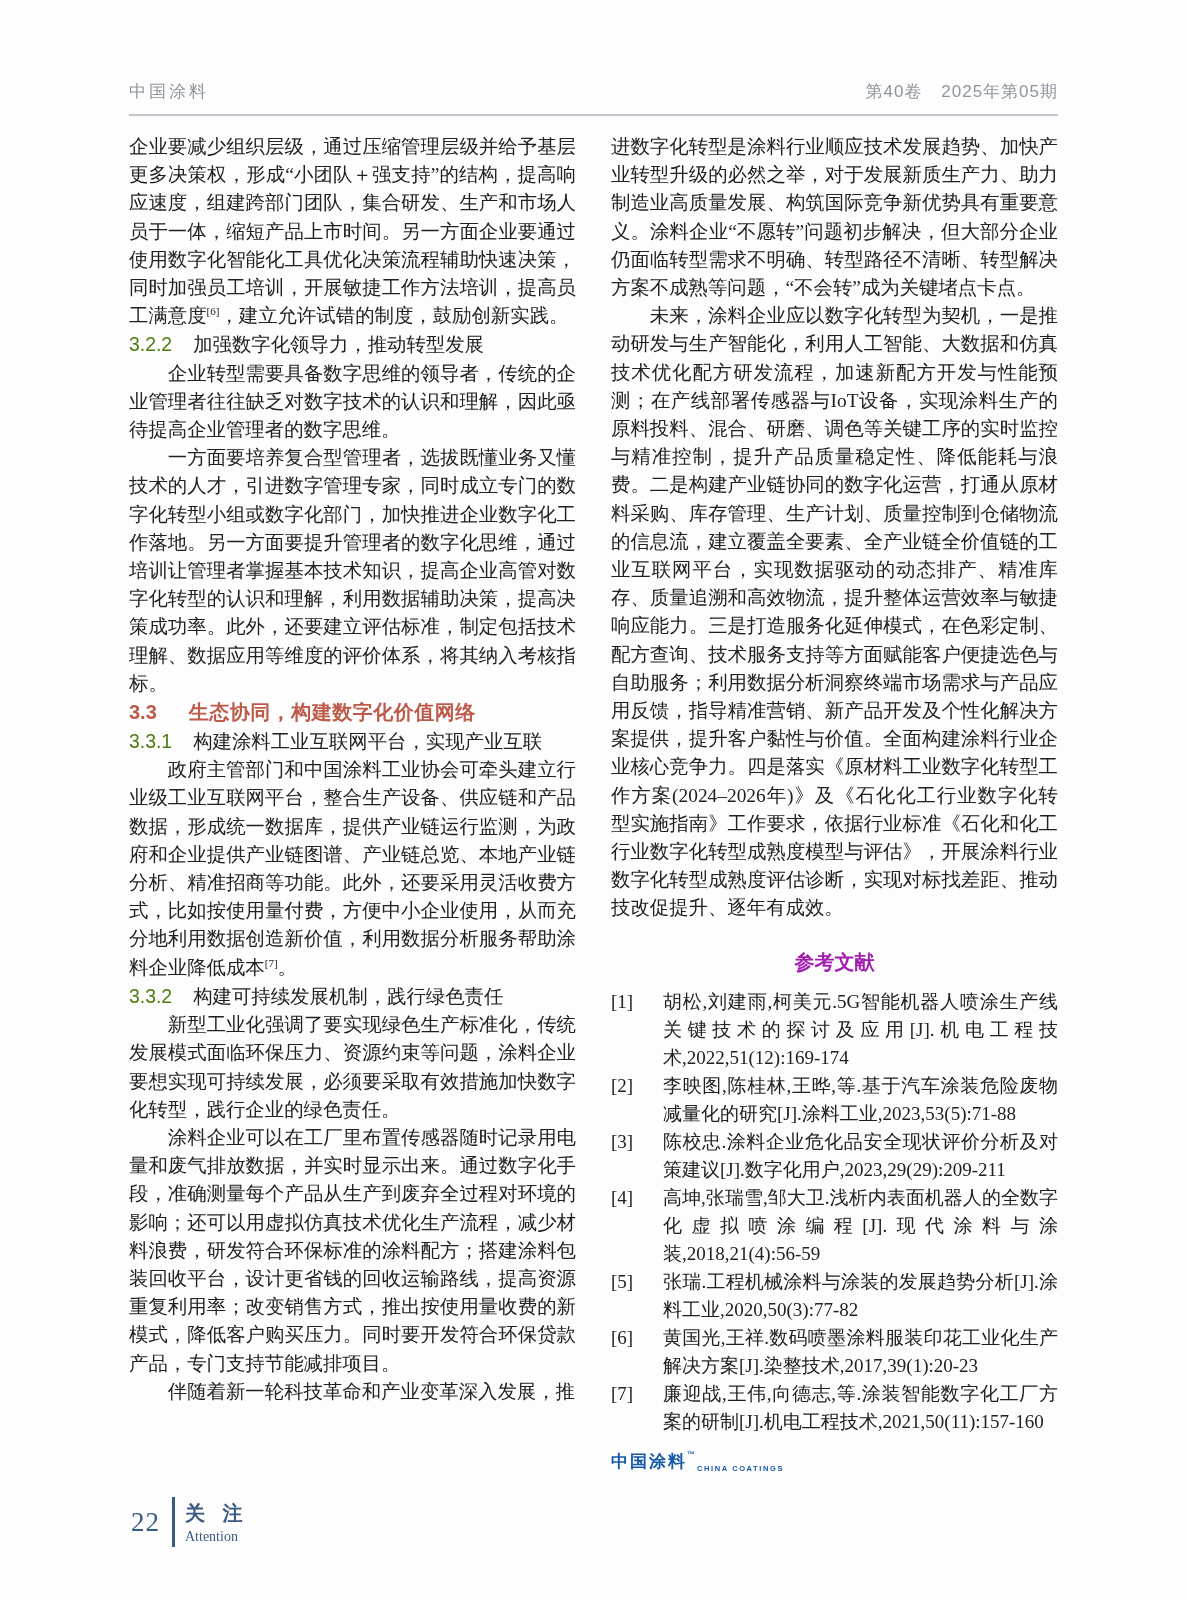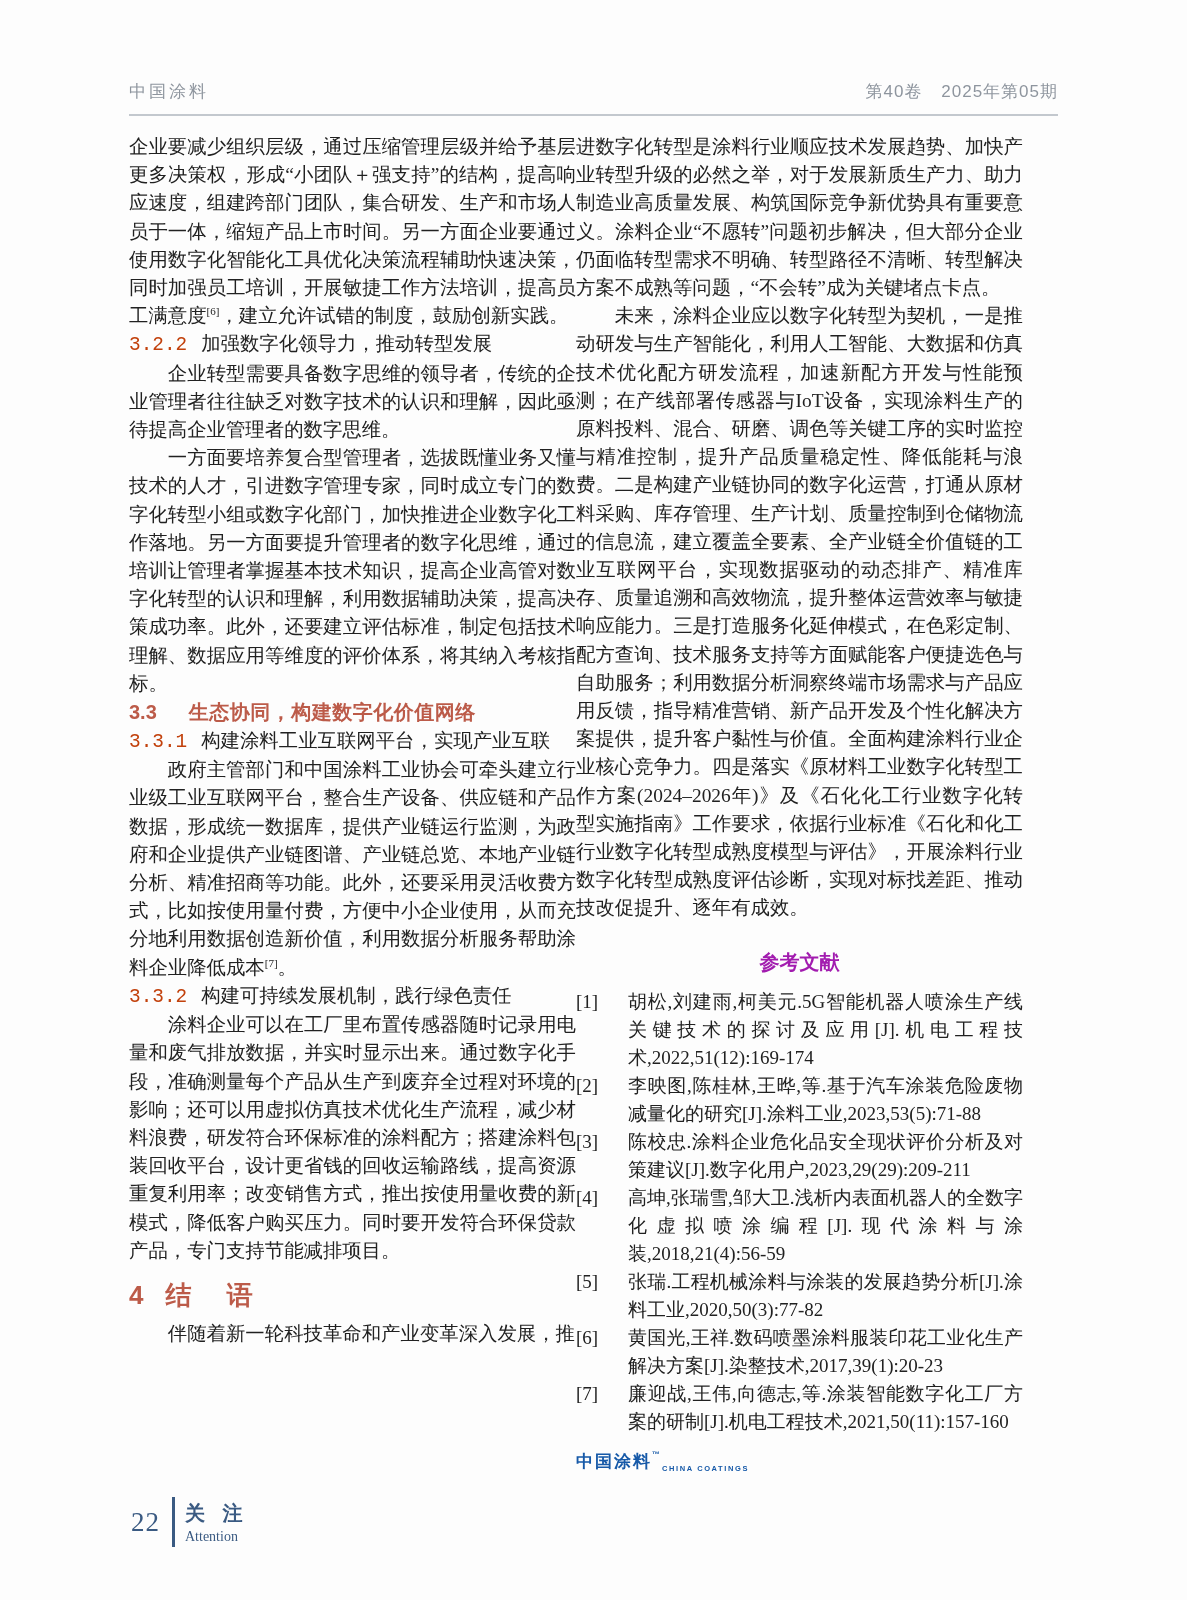--- a/index.html
+++ b/index.html
@@ -17,32 +17,32 @@
     display:flex; justify-content:space-between; align-items:flex-end;
     padding-bottom:11px; border-bottom:2px solid #c3c8ce;
     font-family:"Liberation Sans","DejaVu Sans",sans-serif;
     color:#8e959e; font-size:17px;
   }
   .page-header .journal{ letter-spacing:3px; }
   .page-header .issue span{ margin-left:14px; letter-spacing:1px; }
   
   .columns{
     position:absolute; top:133px; left:129px; width:929px;
-    display:flex; 
+    display:flex; gap:35px;
   }
   .col{ width:447px; }
   p.body{
     font-size:19.4px; line-height:28.2px; text-align:justify;
     text-justify:inter-character;
   }
   p.indent{ text-indent:2em; }
   sup.fnote{ font-size:11px; vertical-align:super; line-height:0; }
   
   .h3line{ font-size:19.4px; line-height:28.2px; }
-  .h3line .num{ color:#c2410c; font-family:Liberation Mono, monospace; margin-right:14px; }
+  .h3line .num{ color:#4d7c0f; font-family:Liberation Sans, sans-serif; margin-right:21px; }
   .h2line{ font-size:20px; line-height:29px; font-weight:bold; color:#bc5b49; }
   .h2line .num{ font-family:"Liberation Sans","DejaVu Sans",sans-serif; margin-right:32px; }
   .h2line .ttl{ font-family:"Liberation Sans","DejaVu Sans",sans-serif; letter-spacing:0.5px; }
   .h1line{ margin:14px 0 9px 0; font-size:26px; line-height:32px; font-weight:bold; color:#bc5b49;
            font-family:"Liberation Sans","DejaVu Sans",sans-serif; }
   .h1line .num{ margin-right:22px; }
   .h1line .ttl{ letter-spacing:14px; }
   
   .refs-title{ margin:26px 0 12px 0; text-align:center; font-weight:bold; font-size:20px;
                font-family:"Liberation Sans","DejaVu Sans",sans-serif; color:#a21caf; }
@@ -89,23 +89,23 @@
     <p class="body indent">一方面要培养复合型管理者，选拔既懂业务又懂技术的人才，引进数字管理专家，同时成立专门的数字化转型小组或数字化部门，加快推进企业数字化工作落地。另一方面要提升管理者的数字化思维，通过培训让管理者掌握基本技术知识，提高企业高管对数字化转型的认识和理解，利用数据辅助决策，提高决策成功率。此外，还要建立评估标准，制定包括技术理解、数据应用等维度的评价体系，将其纳入考核指标。</p>
 
     <div class="h2line"><span class="num">3.3</span><span class="ttl">生态协同，构建数字化价值网络</span></div>
 
     <div class="h3line"><span class="num">3.3.1</span><span class="ttl">构建涂料工业互联网平台，实现产业互联</span></div>
 
     <p class="body indent"><span>政府主管部门和中国涂料工业协会可牵头建立行业级工业互联网平台，整合生产设备、供应链和产品数据，形成统一数据库，提供产业链运行监测，为政府和企业提供产业链图谱、产业链总览、本地产业链分析、精准招商等功能。此外，还要采用灵活收费方式，比如按使用量付费，方便中小企业使用，从而充分地利用数据创造新价值，利用数据分析服务帮助涂料企业降低成本</span><sup class="fnote">[7]</sup><span>。</span></p>
 
     <div class="h3line"><span class="num">3.3.2</span><span class="ttl">构建可持续发展机制，践行绿色责任</span></div>
 
+    <p class="body indent">新型工业化强调了要实现绿色生产标准化，传统发展模式面临环保压力、资源约束等问题，涂料企业要想实现可持续发展，必须要采取有效措施加快数字化转型，践行企业的绿色责任。</p>
     <p class="body indent">涂料企业可以在工厂里布置传感器随时记录用电量和废气排放数据，并实时显示出来。通过数字化手段，准确测量每个产品从生产到废弃全过程对环境的影响；还可以用虚拟仿真技术优化生产流程，减少材料浪费，研发符合环保标准的涂料配方；搭建涂料包装回收平台，设计更省钱的回收运输路线，提高资源重复利用率；改变销售方式，推出按使用量收费的新模式，降低客户购买压力。同时要开发符合环保贷款产品，专门支持节能减排项目。</p>
 
-    <div class="h1line"><span class="num">4</span><span class="ttl">结 语</span></div>
 
     <p class="body indent">伴随着新一轮科技革命和产业变革深入发展，推</p>
   </div>
 
   <div class="col">
     <p class="body">进数字化转型是涂料行业顺应技术发展趋势、加快产业转型升级的必然之举，对于发展新质生产力、助力制造业高质量发展、构筑国际竞争新优势具有重要意义。涂料企业“不愿转”问题初步解决，但大部分企业仍面临转型需求不明确、转型路径不清晰、转型解决方案不成熟等问题，“不会转”成为关键堵点卡点。</p>
     <p class="body indent">未来，涂料企业应以数字化转型为契机，一是推动研发与生产智能化，利用人工智能、大数据和仿真技术优化配方研发流程，加速新配方开发与性能预测；在产线部署传感器与IoT设备，实现涂料生产的原料投料、混合、研磨、调色等关键工序的实时监控与精准控制，提升产品质量稳定性、降低能耗与浪费。二是构建产业链协同的数字化运营，打通从原材料采购、库存管理、生产计划、质量控制到仓储物流的信息流，建立覆盖全要素、全产业链全价值链的工业互联网平台，实现数据驱动的动态排产、精准库存、质量追溯和高效物流，提升整体运营效率与敏捷响应能力。三是打造服务化延伸模式，在色彩定制、配方查询、技术服务支持等方面赋能客户便捷选色与自助服务；利用数据分析洞察终端市场需求与产品应用反馈，指导精准营销、新产品开发及个性化解决方案提供，提升客户黏性与价值。全面构建涂料行业企业核心竞争力。四是落实《原材料工业数字化转型工作方案(2024–2026年)》及《石化化工行业数字化转型实施指南》工作要求，依据行业标准《石化和化工行业数字化转型成熟度模型与评估》，开展涂料行业数字化转型成熟度评估诊断，实现对标找差距、推动技改促提升、逐年有成效。</p>
 
     <div class="refs-title">参考文献</div>
 

